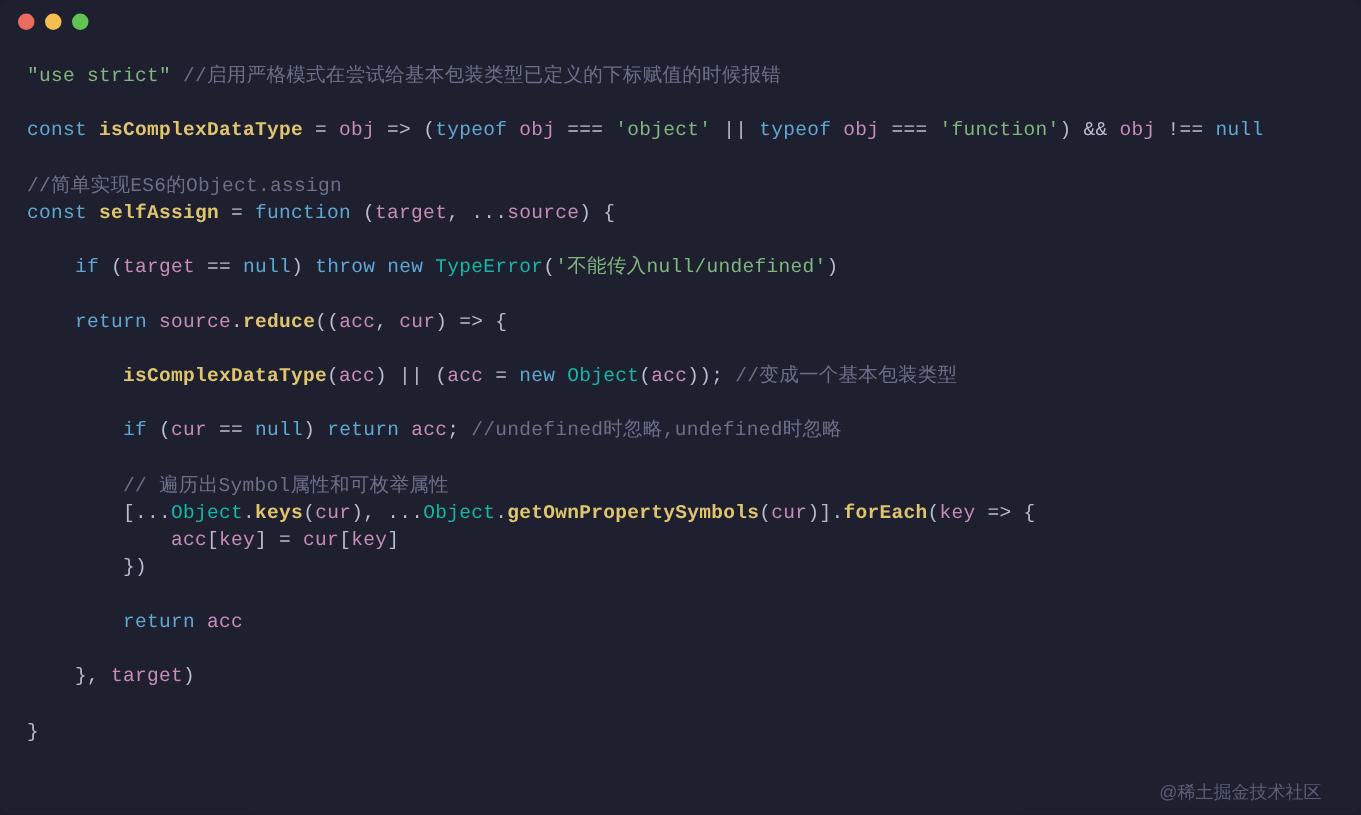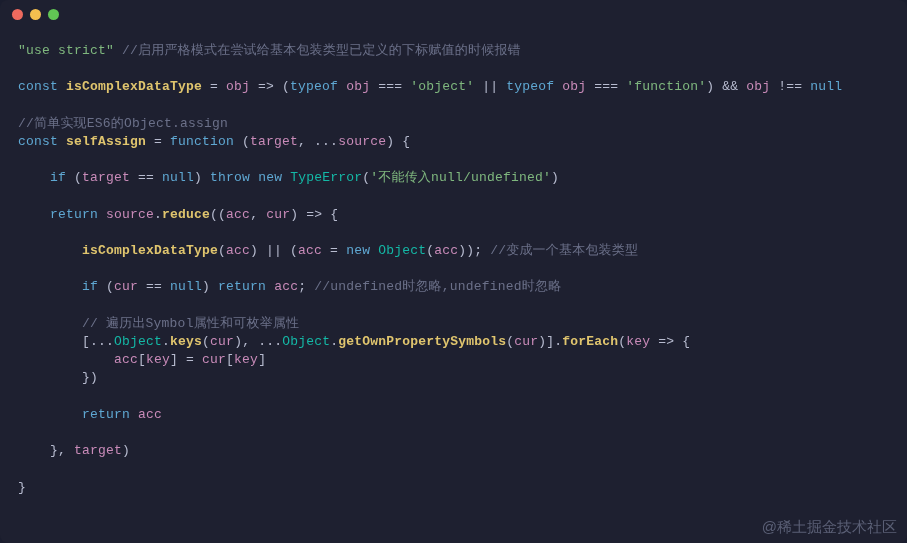--- a/index.html
+++ b/index.html
@@ -40,24 +40,24 @@
 }
 .s-com { color: #6b7089; margin-top: 48px; }
 .s-kw  { color: #5fa8d3; }
 .s-fn  { color: #e0c56e; font-weight: bold; }
 .s-var { color: #c98bb9; }
 .s-pun { color: #b8bcd0; }
 .s-typ { color: #14b8a6; }
 .s-strq{ color: #7fb77e; }
 .watermark {
   position: absolute;
-  right: 10px;
+  right: 26px;
   bottom: 6px;
   color: #5a5f75;
-  font-size: 15px;
+  font-size: 12px;
   font-family: sans-serif;
 }
 </style>
 </head>
 <body>
 
 <div class="window">
   <div class="titlebar">
     <div class="dot" style="background:#ed6a5e"></div>
     <div class="dot" style="background:#f4bf4f"></div>

